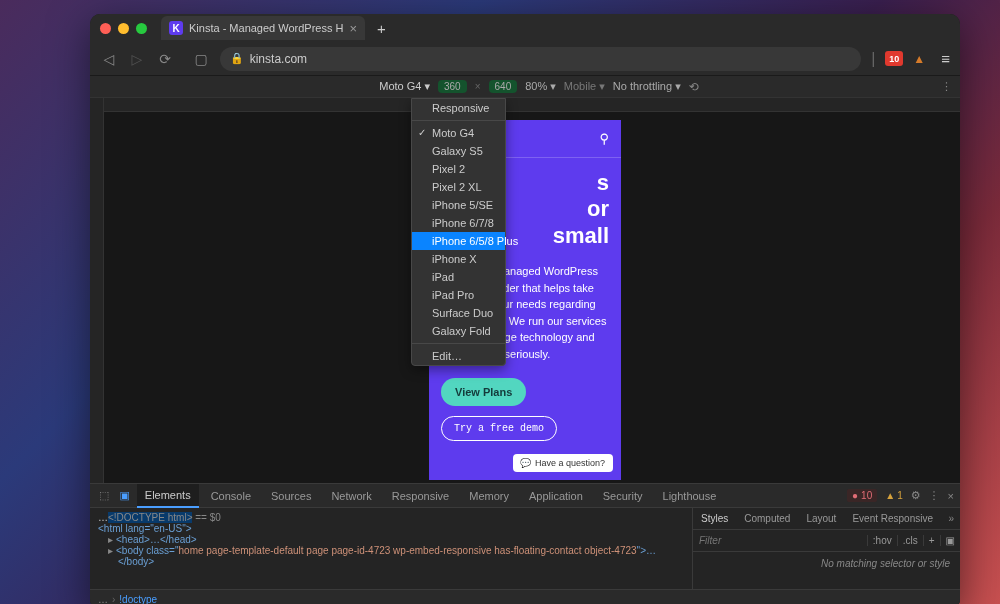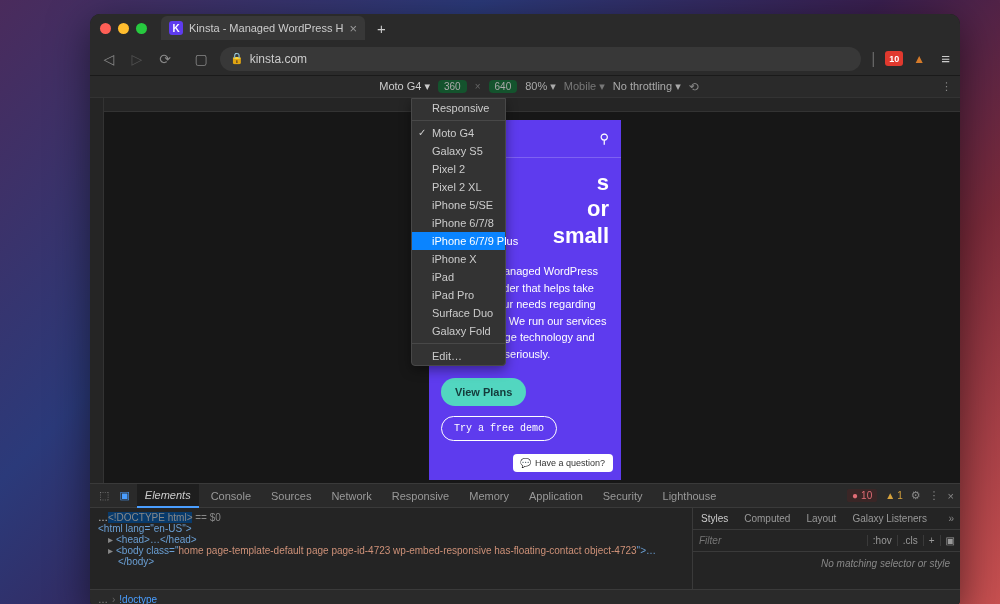--- a/index.html
+++ b/index.html
@@ -45,21 +45,21 @@
 .dd-item { padding: 3px 10px 3px 20px; color: #ccc; font-size: 11px; position: relative; white-space: nowrap; }
 .dd-item.sep-after { border-bottom: 1px solid #484848; padding-bottom: 6px; margin-bottom: 3px; }
 .dd-item.checked::before { content: "✓"; position: absolute; left: 6px; font-size: 10px; }
 .dd-item.selected { background: #0a84ff; color: #fff; }
 .dd-item.sep-before { border-top: 1px solid #484848; padding-top: 6px; margin-top: 3px; }
 .devtools { height: 126px; background: #242424; display: flex; flex-direction: column; border-top: 1px solid #3a3a3a; }
 .dt-tabs { height: 24px; background: #2a2a2a; display: flex; align-items: center; padding: 0 6px; gap: 4px; font-size: 11px; color: #999; border-bottom: 1px solid #3a3a3a; }
 .dt-icon { color: #888; font-size: 11px; padding: 0 3px; }
 .dt-icon.active { color: #4a9eff; }
 .dt-tab { padding: 5px 8px; color: #999; }
-.dt-tab.active { background: #1e1e1e; color: #ccc; border-bottom: 2px solid #4a9eff; font-style: italic; }
+.dt-tab.active { background: #1e1e1e; color: #ccc; border-bottom: 2px solid #4a9eff; }
 .dt-right { margin-left: auto; display: flex; align-items: center; gap: 8px; }
 .err-badge { background: #3a2626; color: #e06c75; padding: 1px 5px; border-radius: 2px; font-size: 10px; display: flex; align-items: center; gap: 3px; }
 .warn-badge { color: #d6a23c; font-size: 10px; display: flex; align-items: center; gap: 2px; }
 .gear { color: #888; }
 .dt-body { flex: 1; display: flex; }
 .dt-source { flex: 1; padding: 4px 8px; font-family: Menlo, monospace; font-size: 10px; color: #ccc; overflow: hidden; }
 .src-line { white-space: nowrap; }
 .hl-doctype { color: #888; }
 .hl-sel { background: #083a6b; }
 .hl-tag { color: #6a9fd4; }
@@ -130,21 +130,21 @@
     <div class="ruler-left"></div>
 
     <div class="dropdown">
       <div class="dd-item sep-after">Responsive</div>
       <div class="dd-item checked">Moto G4</div>
       <div class="dd-item">Galaxy S5</div>
       <div class="dd-item">Pixel 2</div>
       <div class="dd-item">Pixel 2 XL</div>
       <div class="dd-item">iPhone 5/SE</div>
       <div class="dd-item">iPhone 6/7/8</div>
-      <div class="dd-item selected">iPhone 6/7/9 Plus</div>
+      <div class="dd-item selected">iPhone 6/5/8 Plus</div>
       <div class="dd-item">iPhone X</div>
       <div class="dd-item">iPad</div>
       <div class="dd-item">iPad Pro</div>
       <div class="dd-item">Surface Duo</div>
       <div class="dd-item">Galaxy Fold</div>
       <div class="dd-item sep-before">Edit…</div>
     </div>
 
     <div class="mobile-frame">
       <div class="mobile-header">
@@ -195,21 +195,21 @@
         <div class="src-line"><span class="hl-tag">&lt;html lang="en-US"&gt;</span></div>
         <div class="src-line" style="padding-left:10px"><span class="arrow">▸</span><span class="hl-tag">&lt;head&gt;…&lt;/head&gt;</span></div>
         <div class="src-line" style="padding-left:10px"><span class="arrow">▸</span><span class="hl-tag">&lt;body class="</span><span class="hl-str">home page-template-default page page-id-4723 wp-embed-responsive has-floating-contact object-4723</span><span class="hl-tag">"&gt;…</span></div>
         <div class="src-line" style="padding-left:20px"><span class="hl-tag">&lt;/body&gt;</span></div>
       </div>
       <div class="dt-styles">
         <div class="styles-tabs">
           <span class="st-tab active">Styles</span>
           <span class="st-tab">Computed</span>
           <span class="st-tab">Layout</span>
-          <span class="st-tab">Galaxy Listeners</span>
+          <span class="st-tab">Event Responsive</span>
           <span class="st-more">»</span>
         </div>
         <div class="filter-row">
           <input class="filter-input" placeholder="Filter" style="">
           <span class="hov">:hov</span>
           <span class="hov">.cls</span>
           <span class="hov">+</span>
           <span class="hov">▣</span>
         </div>
         <div class="no-match">No matching selector or style</div>

